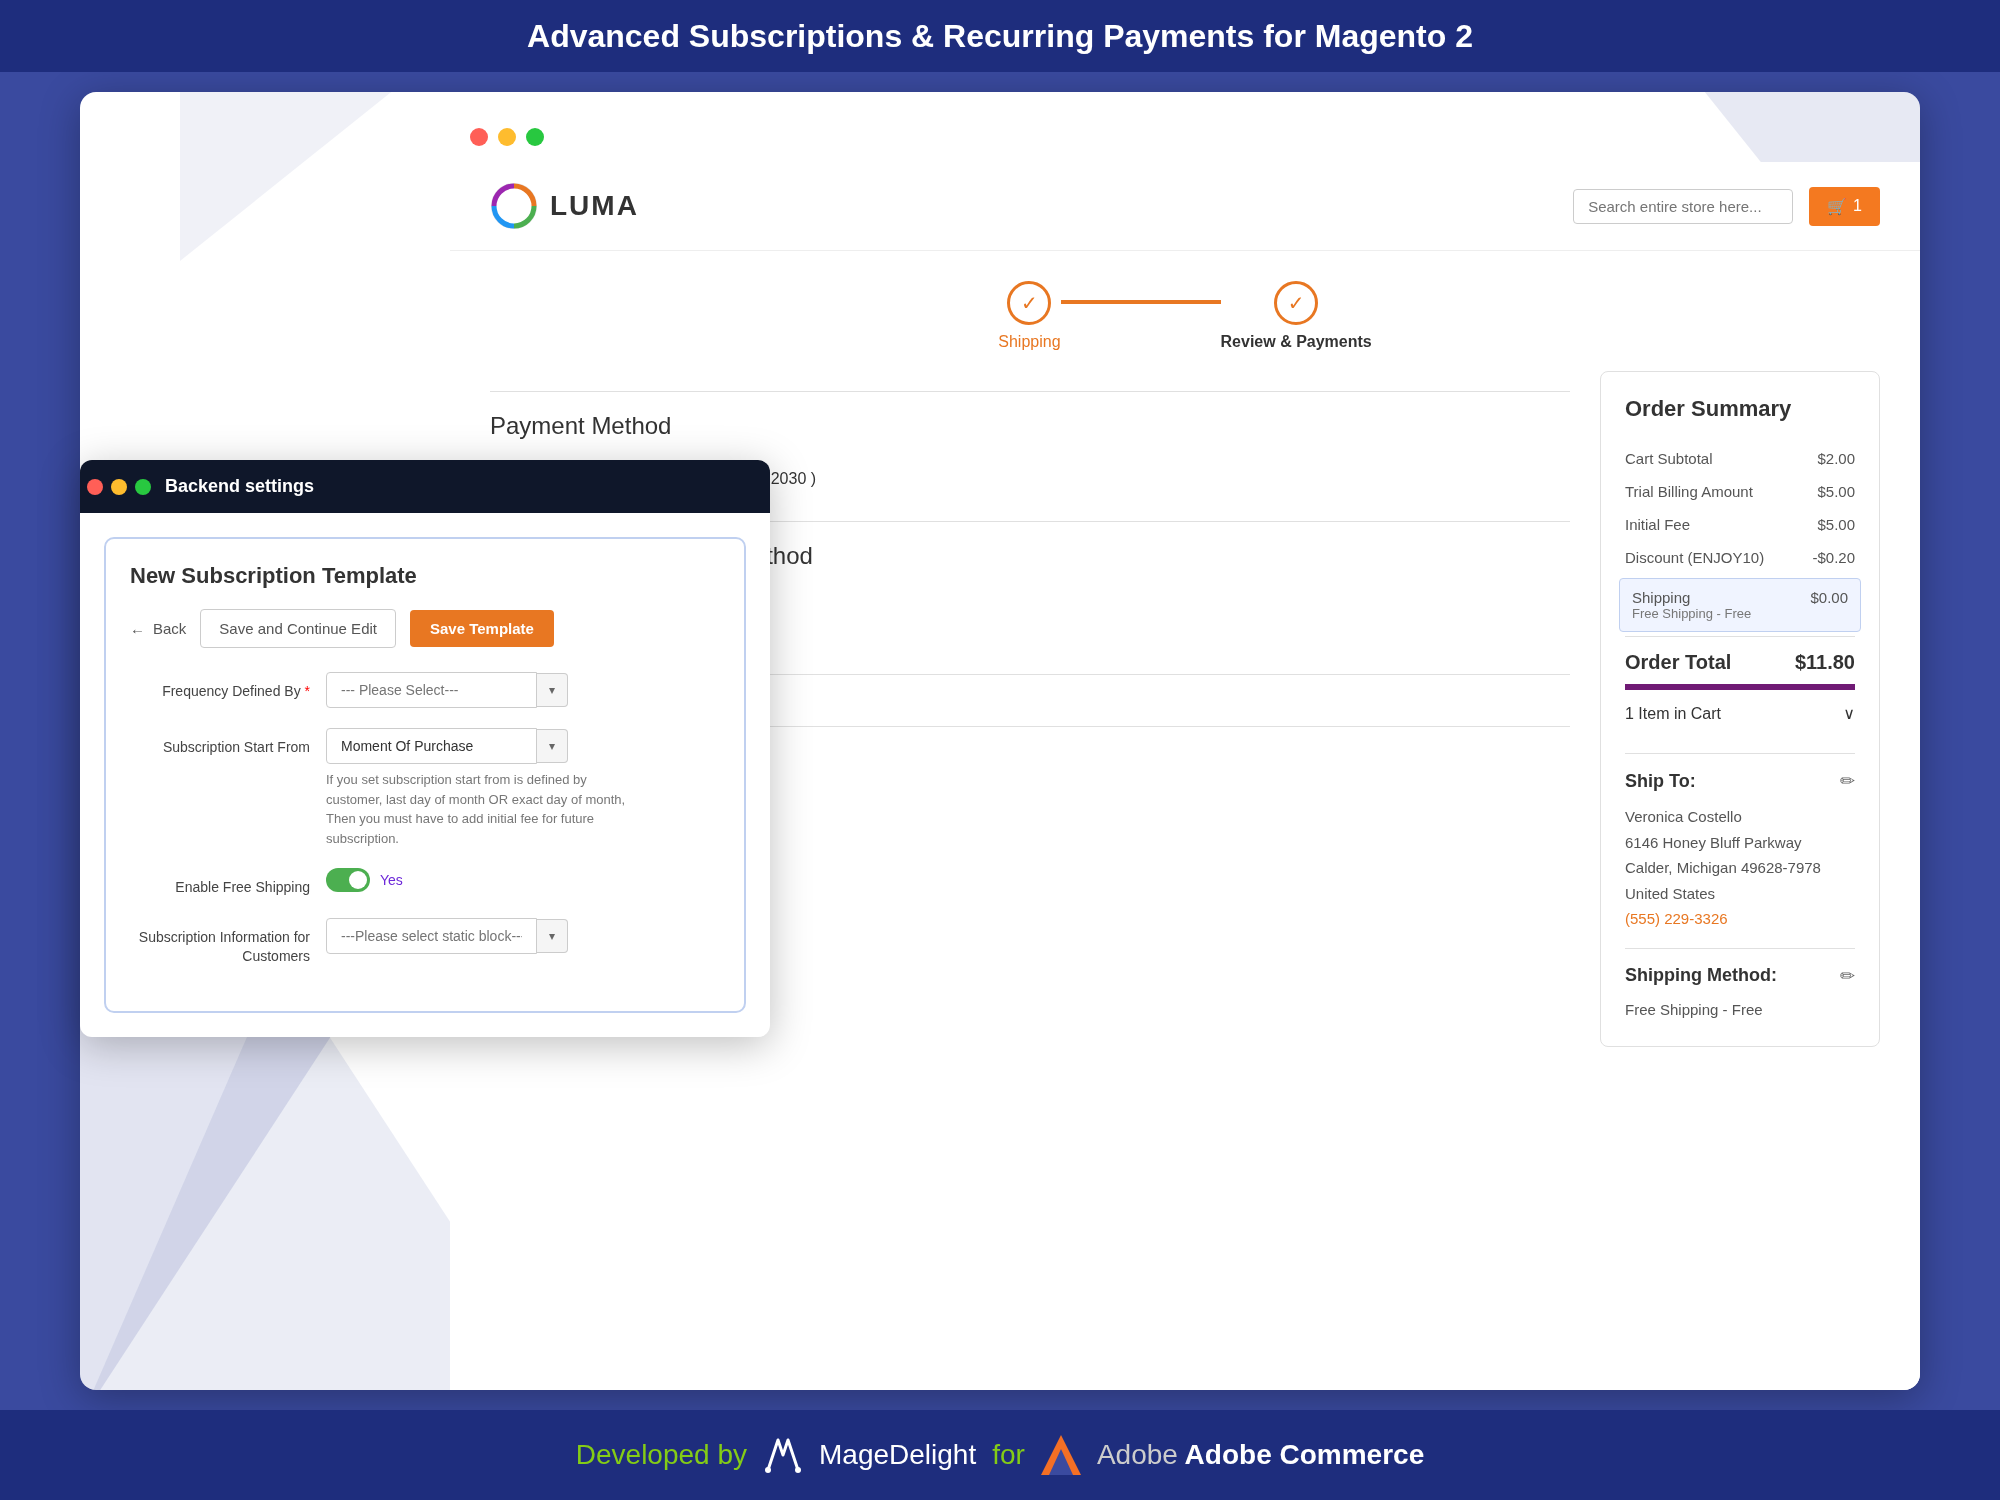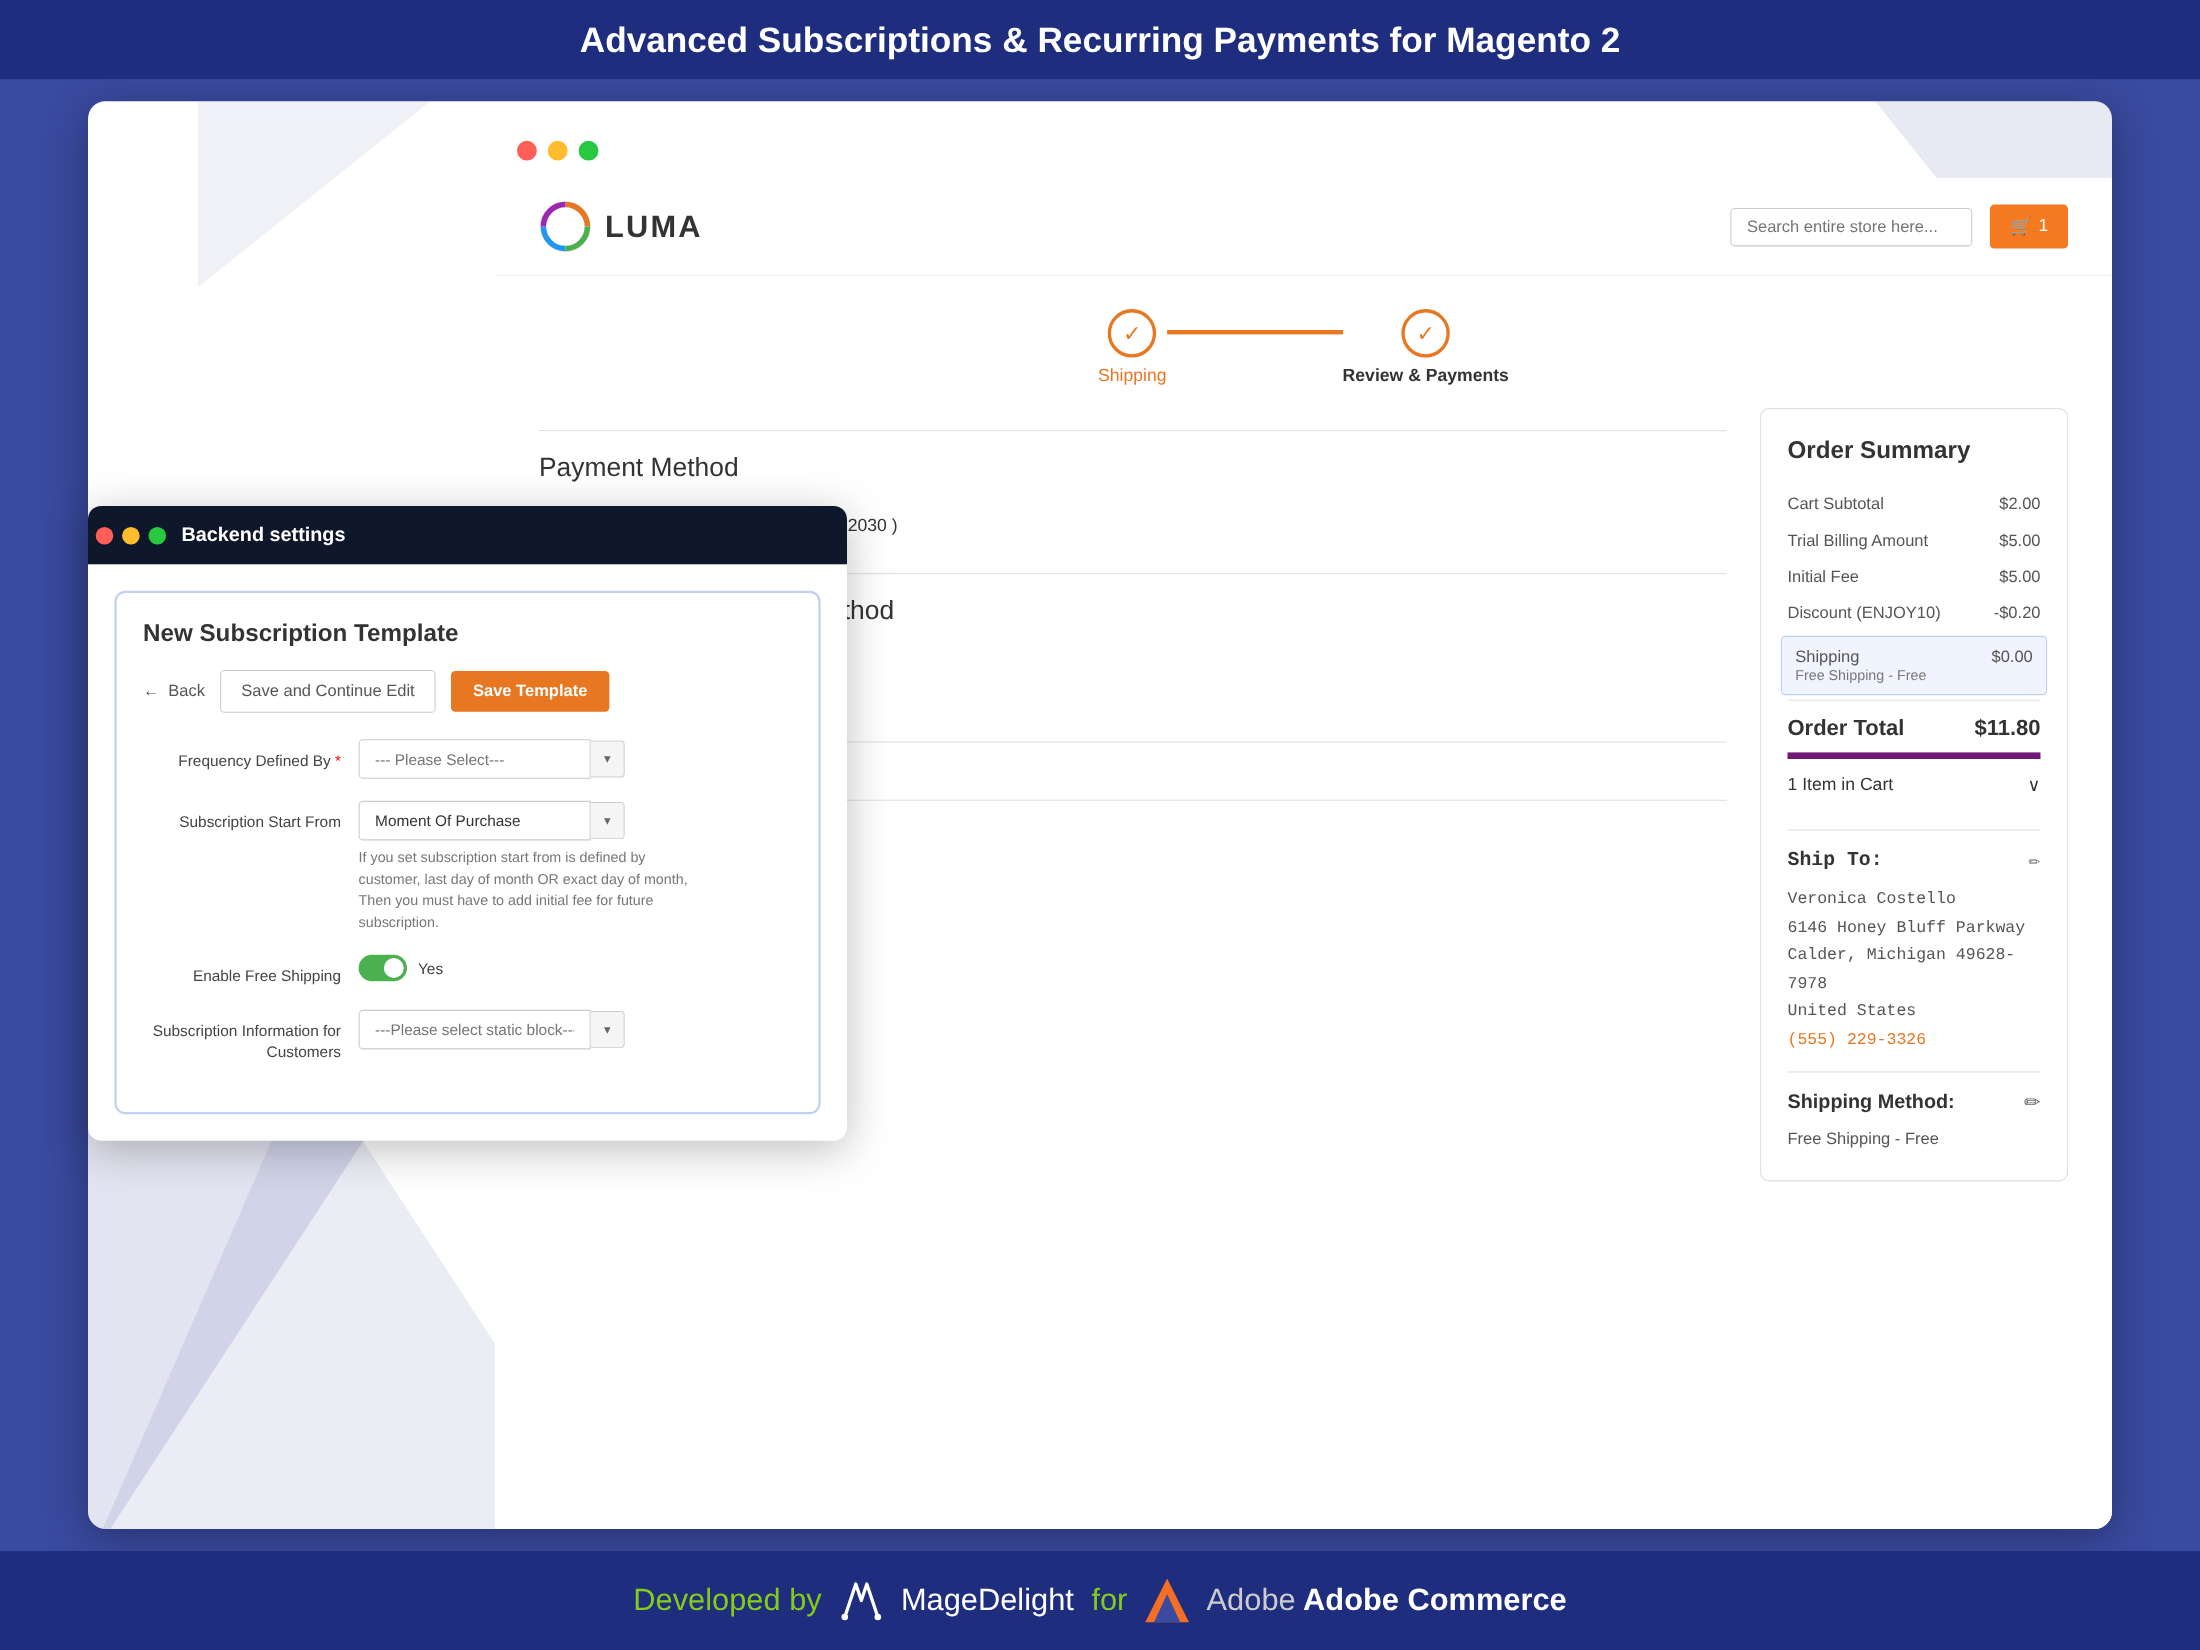--- a/index.html
+++ b/index.html
@@ -314,21 +314,20 @@
       font-size: 16px;
       color: #333;
       border-top: 6px solid #701a75;
       cursor: pointer;
     }
 
     .ship-to-section {
       margin-top: 16px;
       padding-top: 16px;
       border-top: 1px solid #e0e0e0;
-      font-family: Liberation Mono, monospace;
     }
     .ship-to-header {
       display: flex;
       justify-content: space-between;
       align-items: center;
       margin-bottom: 12px;
     }
     .ship-to-title {
       font-size: 18px;
       font-weight: 600;
@@ -532,21 +531,21 @@
       position: absolute;
       top: 3px;
       right: 3px;
       width: 18px;
       height: 18px;
       background: white;
       border-radius: 50%;
     }
     .toggle-label {
       font-size: 14px;
-      color: #404040;
+      color: #6d28d9;
     }
   </style>
 </head>
 <body>
 
 <div class="top-banner">
   <span class="top-banner-text">Advanced Subscriptions &amp; Recurring Payments for Magento 2</span>
 </div>
 
 <div class="main-card">

